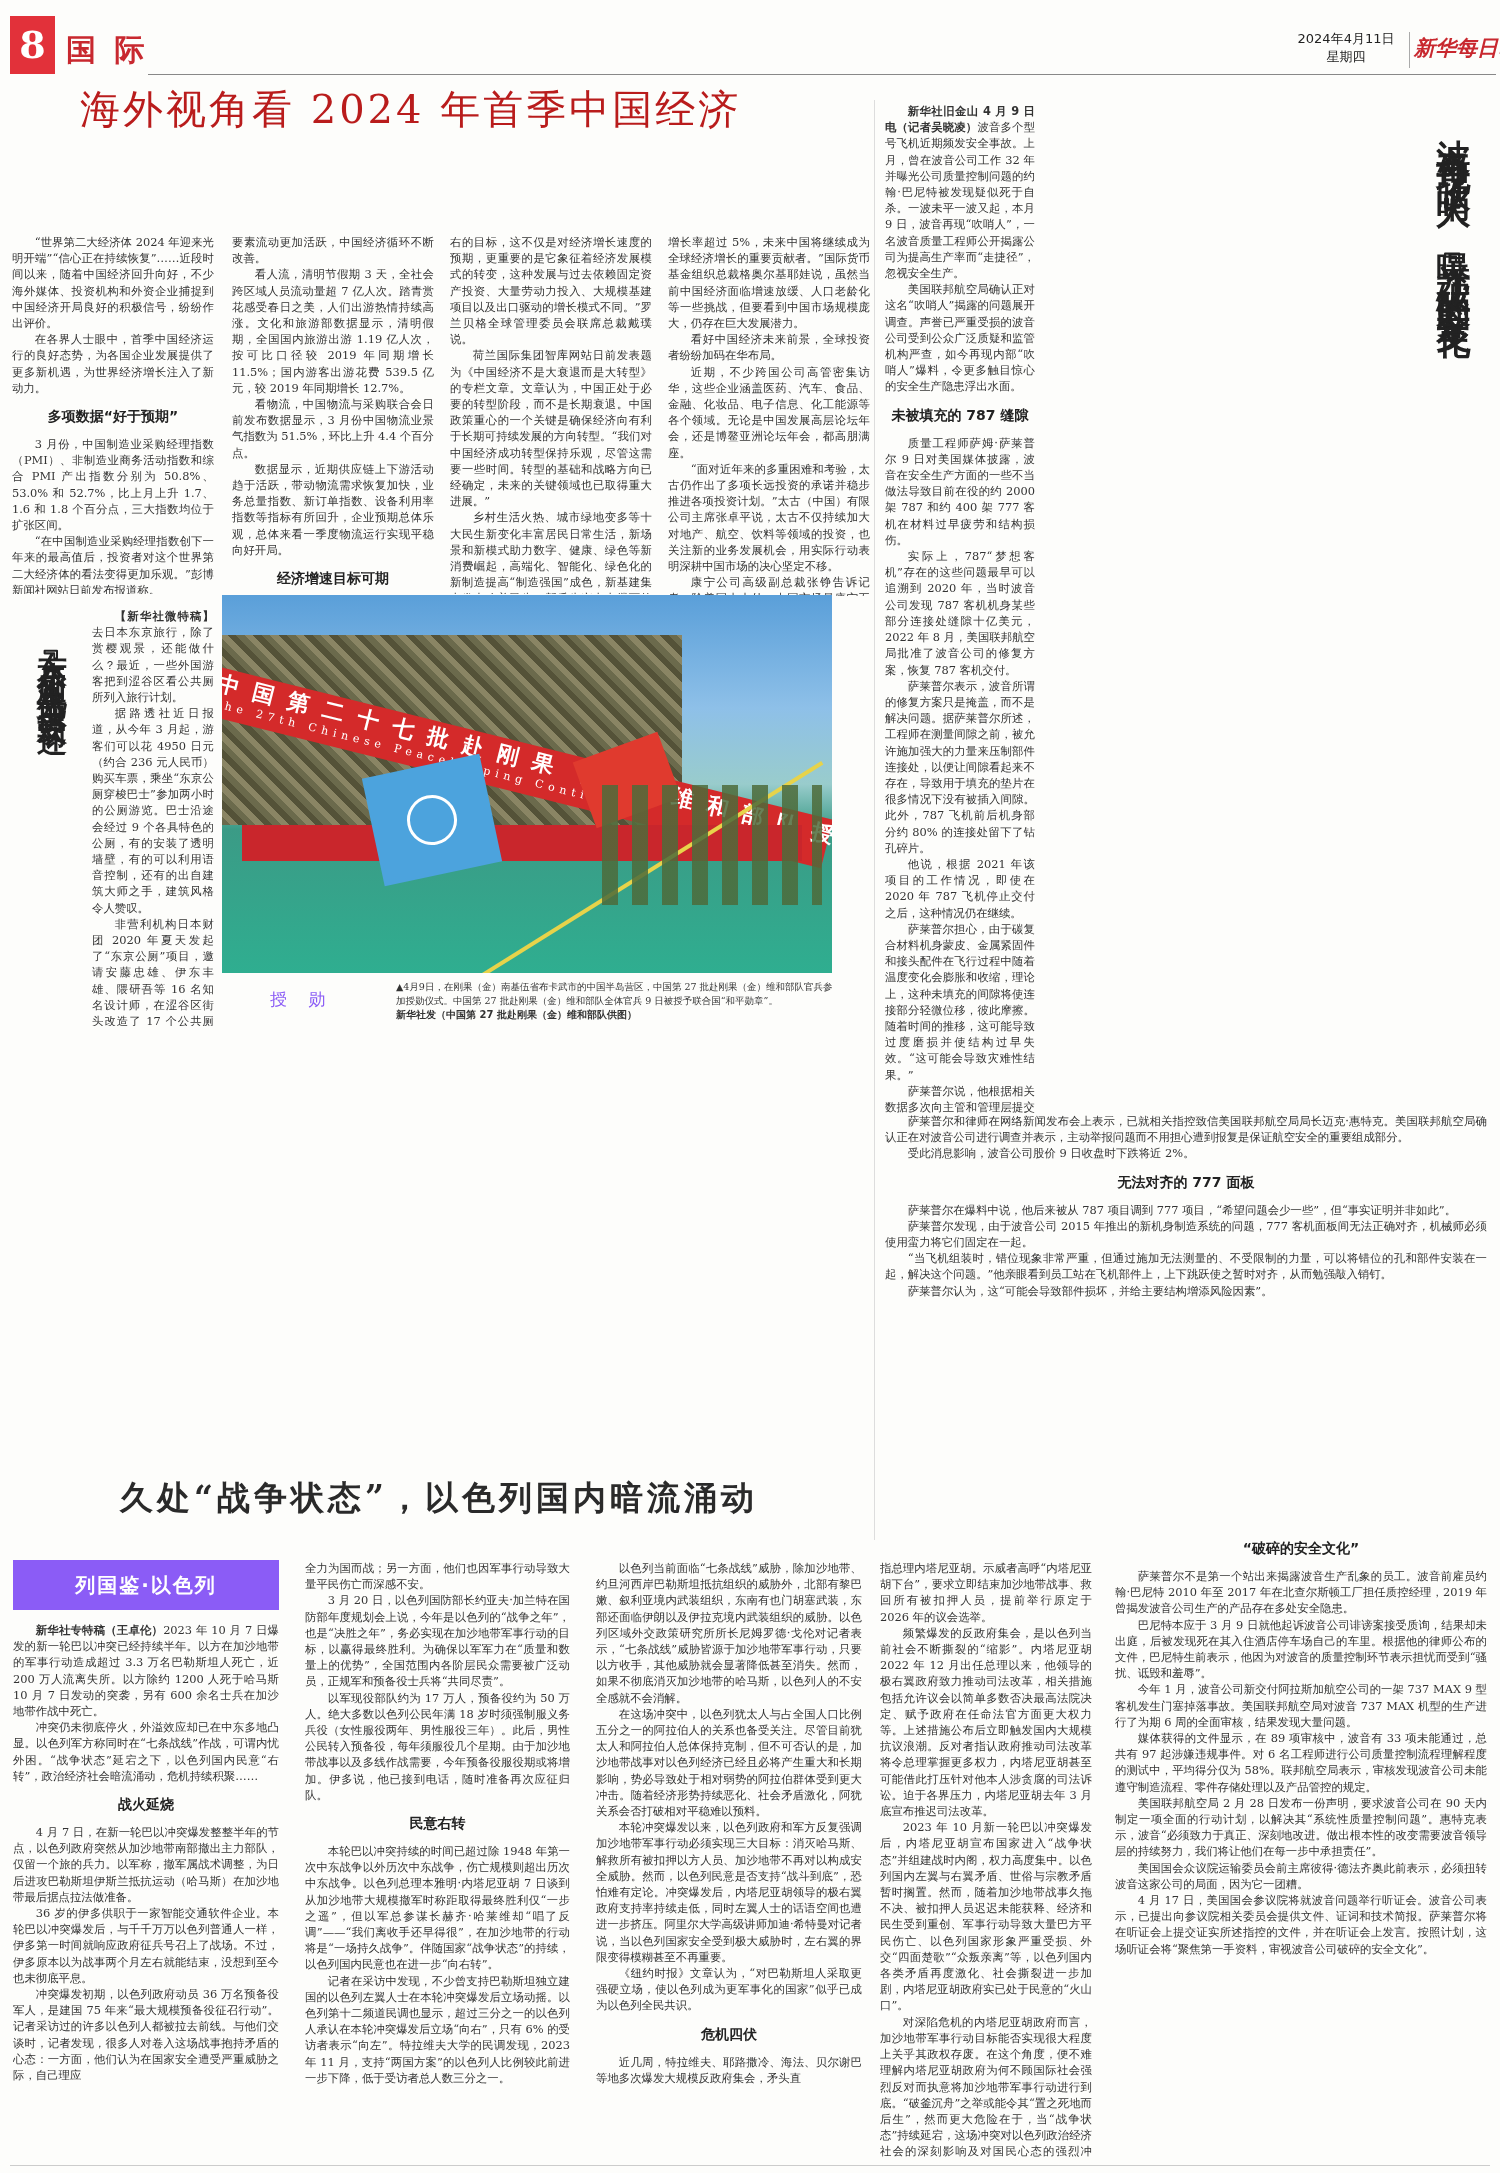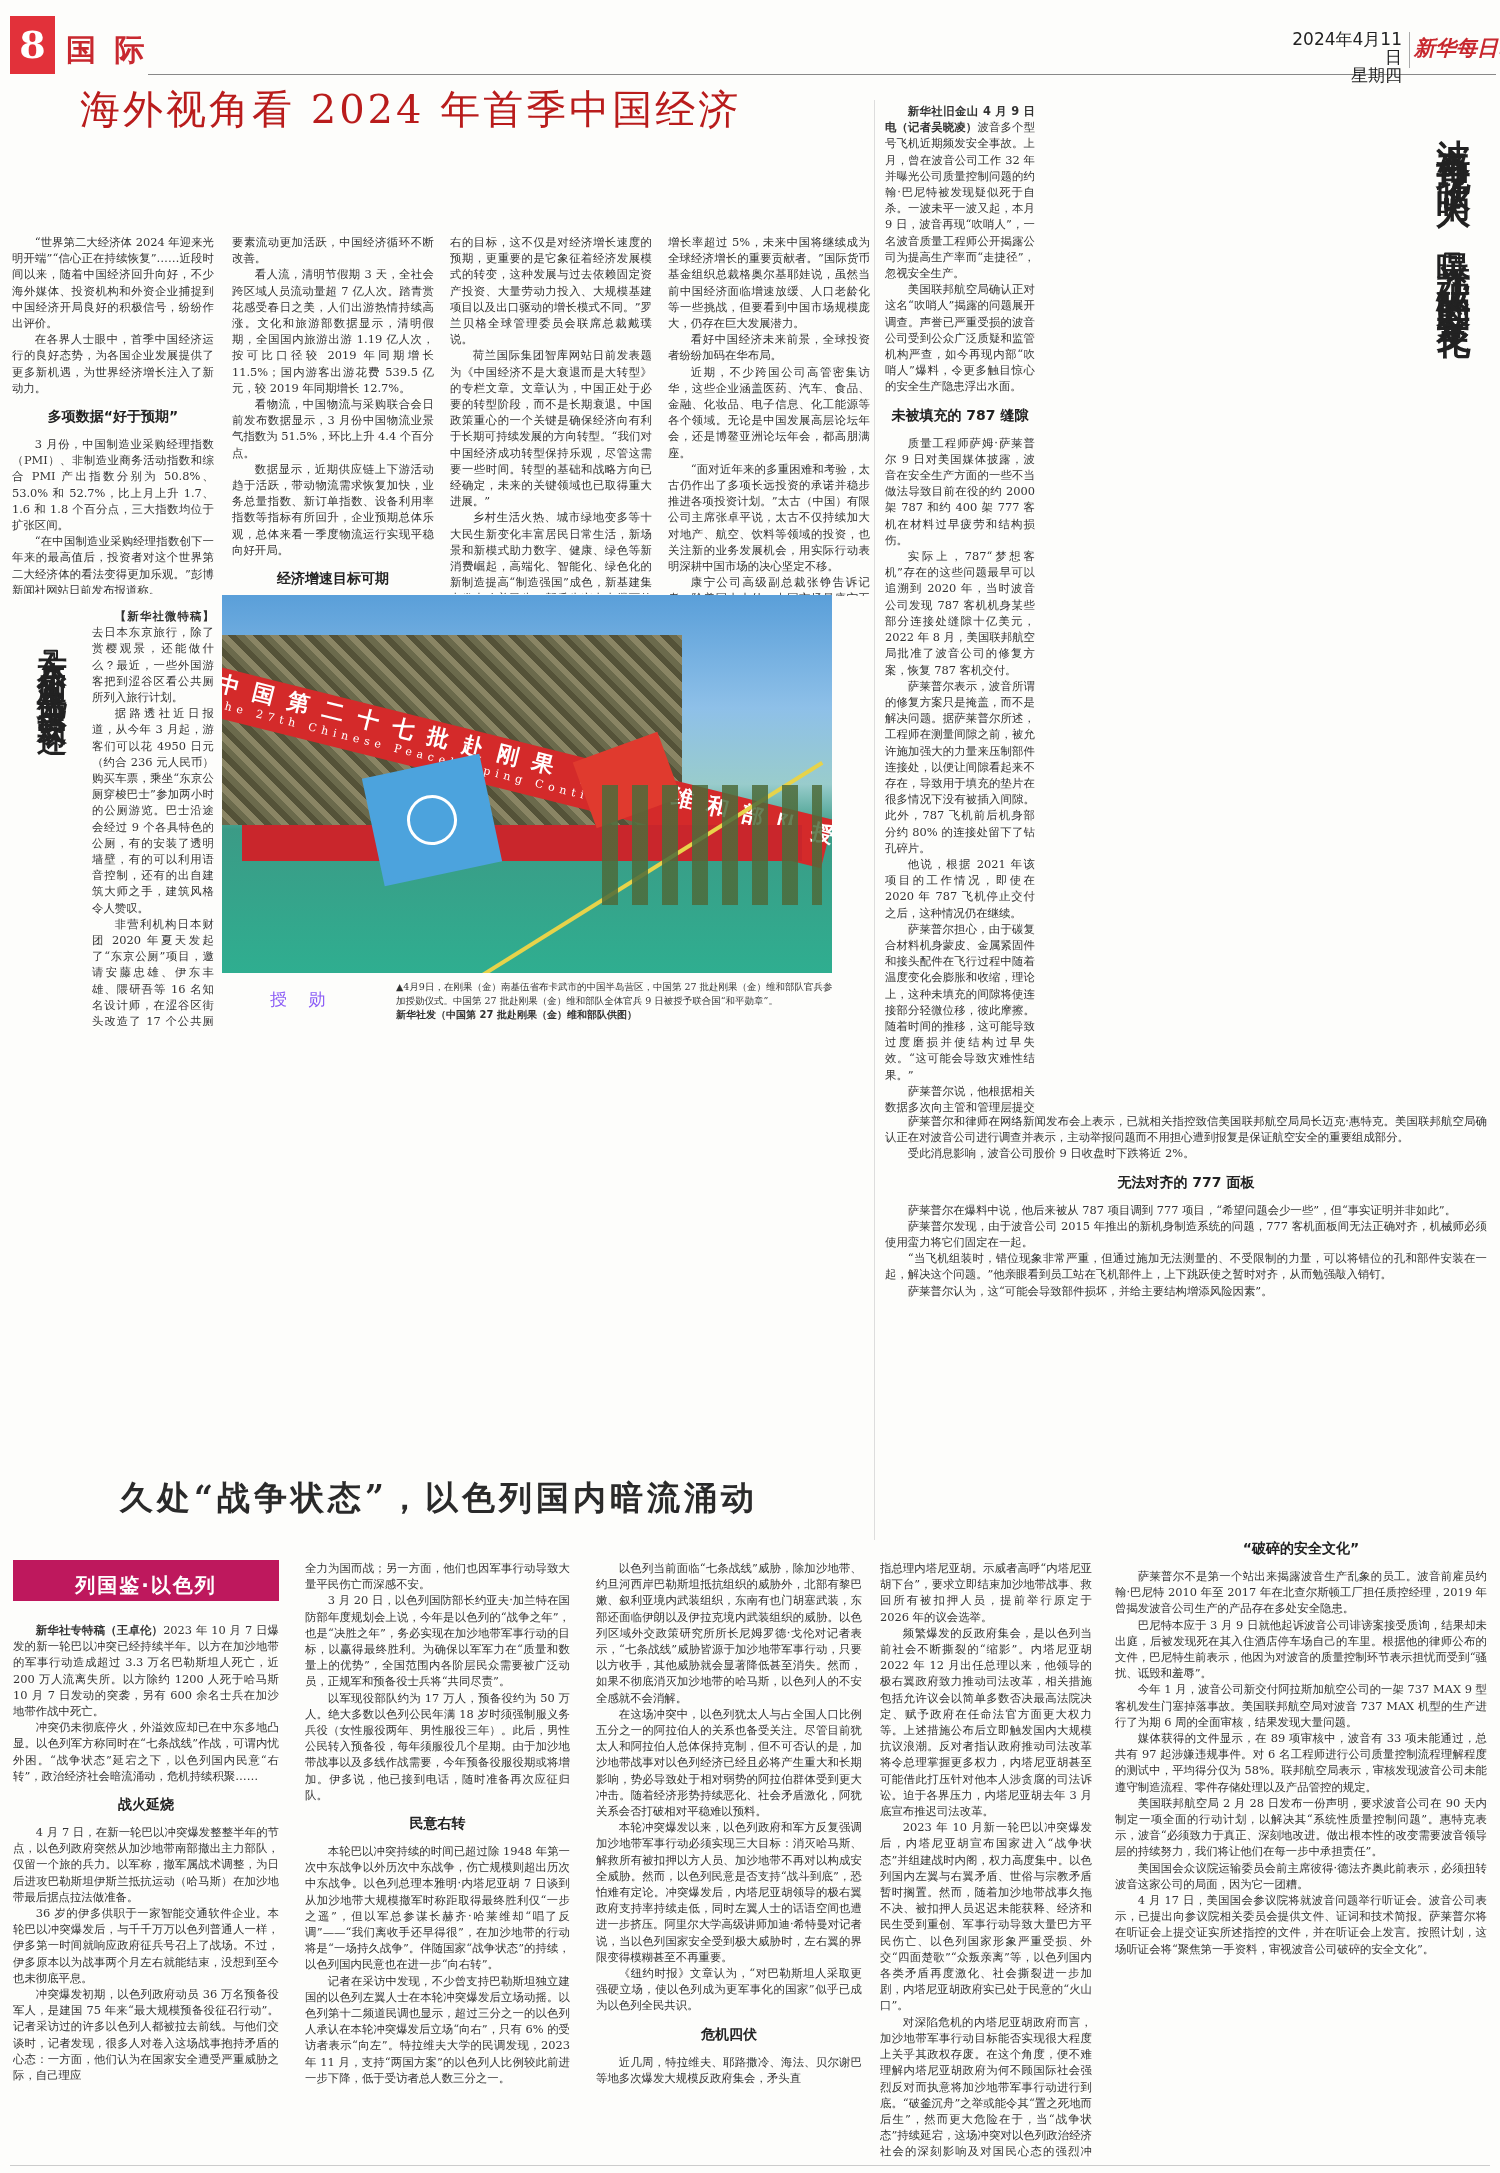--- a/index.html
+++ b/index.html
@@ -13,21 +13,21 @@
   .vtitle { position: absolute; writing-mode: vertical-rl; font-family: "DejaVu Serif", serif; font-weight: bold; color: #222; letter-spacing: 6px; }
 </style>
 </head>
 <body>
 
 <div class="abs" style="left:10px;top:16px;width:45px;height:58px;background:#e2313a;color:#fff;font-family:'DejaVu Serif',serif;font-weight:bold;font-size:38px;text-align:center;line-height:58px;">
   <span>8</span>
 </div>
 <div class="abs" style="left:66px;top:30px;font-size:30px;font-weight:bold;color:#c8282f;letter-spacing:4px;">国 际</div>
 <div class="abs" style="left:148px;top:74px;width:1348px;height:1px;background:#888;"></div>
-<div class="abs" style="left:1290px;top:30px;text-align:right;width:112px;font-family:'DejaVu Sans',sans-serif;font-size:17px;line-height:18px;color:#222;">
+<div class="abs" style="left:1290px;top:30px;text-align:center;width:112px;font-family:'DejaVu Sans',sans-serif;font-size:13px;line-height:18px;color:#222;">
   <div>2024年4月11日</div>
   <div>星期四</div>
 </div>
 <div class="abs" style="left:1409px;top:32px;width:1px;height:36px;background:#aaa;"></div>
 <div class="abs" style="left:1414px;top:34px;font-size:21px;font-weight:bold;font-style:italic;color:#c8282f;white-space:nowrap;">新华每日电讯</div>
 
 <h1 class="abs" style="left:80px;top:82px;font-size:40px;font-weight:normal;letter-spacing:3px;color:#b91c1c;white-space:nowrap;">海外视角看 2024 年首季中国经济</h1>
 
 <div class="col" style="left:12px;top:234px;width:202px;height:360px;">
   <p class="t">“世界第二大经济体 2024 年迎来光明开端”“信心正在持续恢复”……近段时间以来，随着中国经济回升向好，不少海外媒体、投资机构和外资企业捕捉到中国经济开局良好的积极信号，纷纷作出评价。</p>
@@ -125,21 +125,21 @@
   <p class="t">萨莱普尔不是第一个站出来揭露波音生产乱象的员工。波音前雇员约翰·巴尼特 2010 年至 2017 年在北查尔斯顿工厂担任质控经理，2019 年曾揭发波音公司生产的产品存在多处安全隐患。</p>
   <p class="t">巴尼特本应于 3 月 9 日就他起诉波音公司诽谤案接受质询，结果却未出庭，后被发现死在其入住酒店停车场自己的车里。根据他的律师公布的文件，巴尼特生前表示，他因为对波音的质量控制环节表示担忧而受到“骚扰、诋毁和羞辱”。</p>
   <p class="t">今年 1 月，波音公司新交付阿拉斯加航空公司的一架 737 MAX 9 型客机发生门塞掉落事故。美国联邦航空局对波音 737 MAX 机型的生产进行了为期 6 周的全面审核，结果发现大量问题。</p>
   <p class="t">媒体获得的文件显示，在 89 项审核中，波音有 33 项未能通过，总共有 97 起涉嫌违规事件。对 6 名工程师进行公司质量控制流程理解程度的测试中，平均得分仅为 58%。联邦航空局表示，审核发现波音公司未能遵守制造流程、零件存储处理以及产品管控的规定。</p>
   <p class="t">美国联邦航空局 2 月 28 日发布一份声明，要求波音公司在 90 天内制定一项全面的行动计划，以解决其“系统性质量控制问题”。惠特克表示，波音“必须致力于真正、深刻地改进。做出根本性的改变需要波音领导层的持续努力，我们将让他们在每一步中承担责任”。</p>
   <p class="t">美国国会众议院运输委员会前主席彼得·德法齐奥此前表示，必须扭转波音这家公司的局面，因为它一团糟。</p>
   <p class="t">4 月 17 日，美国国会参议院将就波音问题举行听证会。波音公司表示，已提出向参议院相关委员会提供文件、证词和技术简报。萨莱普尔将在听证会上提交证实所述指控的文件，并在听证会上发言。按照计划，这场听证会将“聚焦第一手资料，审视波音公司破碎的安全文化”。</p>
 </div>
 
 <h2 class="abs" style="left:120px;top:1476px;font-size:33px;font-weight:bold;letter-spacing:4px;color:#2a2a2a;white-space:nowrap;">久处“战争状态”，以色列国内暗流涌动</h2>
-<div class="abs" style="left:13px;top:1560px;width:266px;height:41px;background:#be185d;color:#fff;font-family:'DejaVu Sans',sans-serif;font-weight:bold;font-size:20px;text-align:center;line-height:50px;letter-spacing:2px;">
+<div class="abs" style="left:13px;top:1560px;width:266px;height:50px;background:#8b5cf6;color:#fff;font-family:'DejaVu Sans',sans-serif;font-weight:bold;font-size:20px;text-align:center;line-height:50px;letter-spacing:2px;">
   <span>列国鉴·以色列</span>
 </div>
 <div class="col" style="left:13px;top:1622px;width:266px;height:540px;">
   <p class="t"><span class="lead">新华社专特稿（王卓伦）</span><span>2023 年 10 月 7 日爆发的新一轮巴以冲突已经持续半年。以方在加沙地带的军事行动造成超过 3.3 万名巴勒斯坦人死亡，近 200 万人流离失所。以方除约 1200 人死于哈马斯 10 月 7 日发动的突袭，另有 600 余名士兵在加沙地带作战中死亡。</span></p>
   <p class="t">冲突仍未彻底停火，外溢效应却已在中东多地凸显。以色列军方称同时在“七条战线”作战，可谓内忧外困。“战争状态”延宕之下，以色列国内民意“右转”，政治经济社会暗流涌动，危机持续积聚……</p>
   <div class="sub">战火延烧</div>
   <p class="t">4 月 7 日，在新一轮巴以冲突爆发整整半年的节点，以色列政府突然从加沙地带南部撤出主力部队，仅留一个旅的兵力。以军称，撤军属战术调整，为日后进攻巴勒斯坦伊斯兰抵抗运动（哈马斯）在加沙地带最后据点拉法做准备。</p>
   <p class="t">36 岁的伊多供职于一家智能交通软件企业。本轮巴以冲突爆发后，与千千万万以色列普通人一样，伊多第一时间就响应政府征兵号召上了战场。不过，伊多原本以为战事两个月左右就能结束，没想到至今也未彻底平息。</p>
   <p class="t">冲突爆发初期，以色列政府动员 36 万名预备役军人，是建国 75 年来“最大规模预备役征召行动”。记者采访过的许多以色列人都被拉去前线。与他们交谈时，记者发现，很多人对卷入这场战事抱持矛盾的心态：一方面，他们认为在国家安全遭受严重威胁之际，自己理应</p>
 </div>

